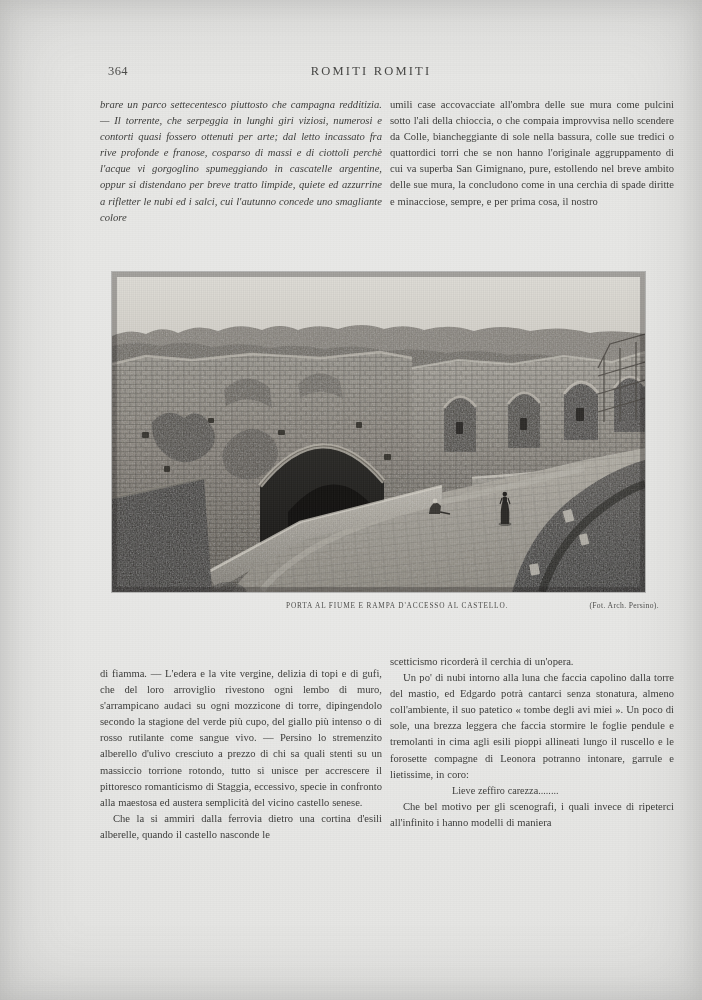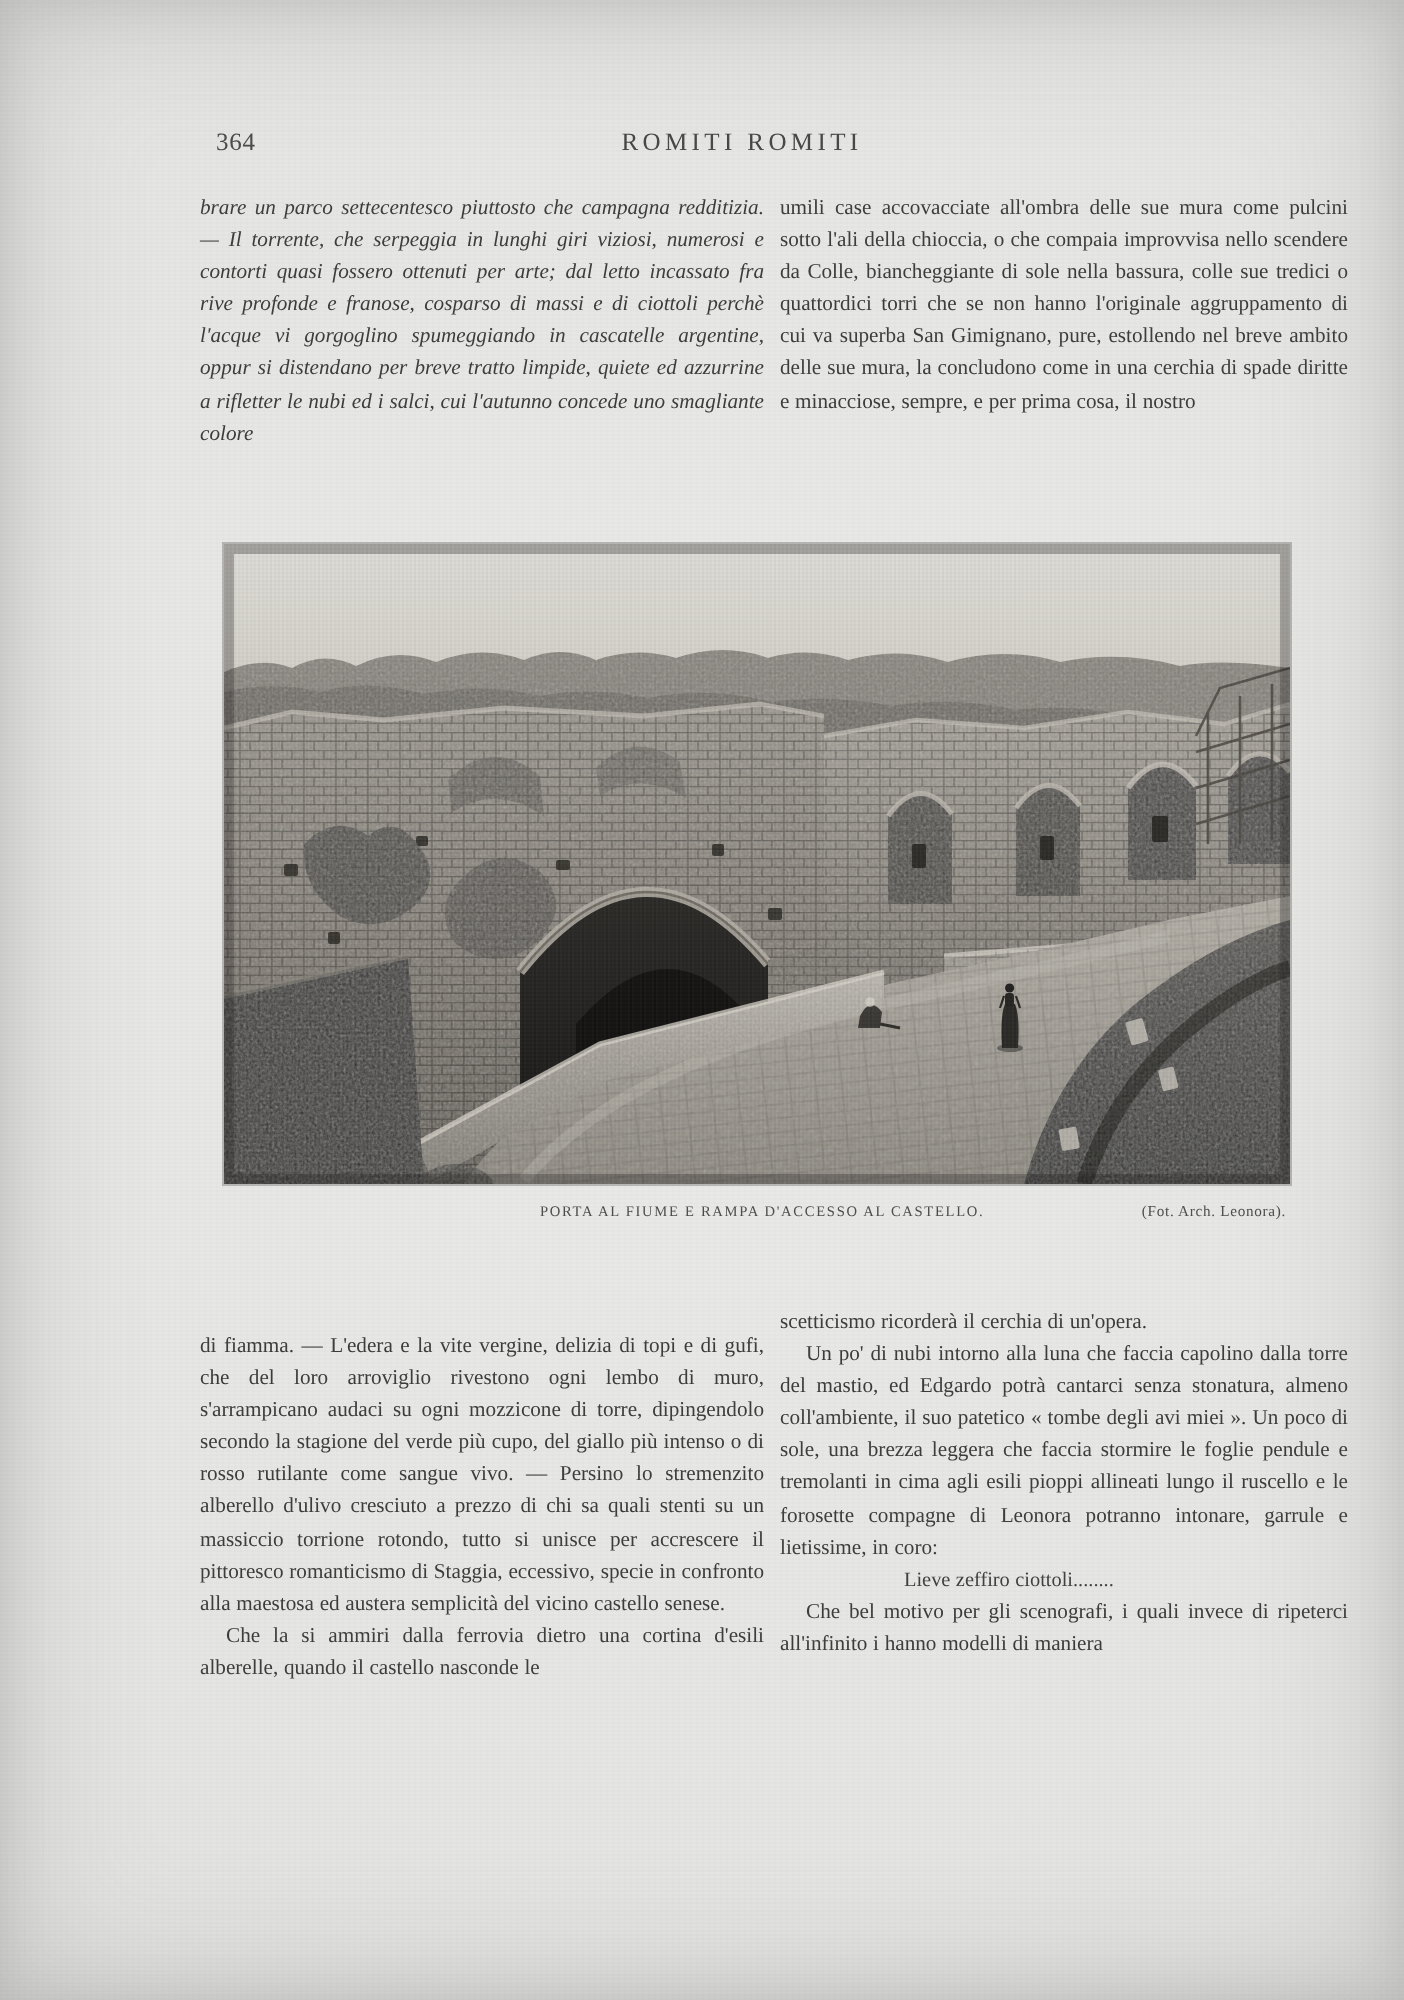--- a/index.html
+++ b/index.html
@@ -113,21 +113,21 @@
     pointer-events: none;
     opacity: .42;
     background-image:
       repeating-linear-gradient(0deg, rgba(255,255,255,.05) 0 1px, rgba(0,0,0,.07) 1px 2px),
       repeating-linear-gradient(90deg, rgba(255,255,255,.04) 0 1px, rgba(0,0,0,.055) 1px 2px);
   }
 
   
   .caption-row {
     position: absolute;
-    left: 112px;
+    left: 128px;
     top: 601px;
     width: 533px;
     height: 14px;
   }
   .caption-text {
     position: absolute;
     left: 158px;
     top: 0;
     font-size: 7.3px;
     letter-spacing: .85px;
@@ -345,30 +345,30 @@
 
         <rect x="0" y="0" width="533" height="320" fill="url(#skyG)" opacity="0"></rect>
         <rect x="0" y="0" width="533" height="320" fill="none" stroke="rgba(25,24,22,.30)" stroke-width="10"></rect>
       </g>
     </svg>
     <div class="plate-grain"></div>
   </div>
 
   <div class="caption-row">
     <span class="caption-text">PORTA AL FIUME E RAMPA D'ACCESSO AL CASTELLO.</span>
-    <span class="caption-credit">(Fot. Arch. Leonora).</span>
+    <span class="caption-credit">(Fot. Arch. Persino).</span>
   </div>
 
   <div class="col col-left-bot">
     <p>di fiamma. — L'edera e la vite vergine, delizia di topi e di gufi, che del loro arroviglio rivestono ogni lembo di muro, s'arrampicano audaci su ogni mozzicone di torre, dipingendolo secondo la stagione del verde più cupo, del giallo più intenso o di rosso rutilante come sangue vivo. — Persino lo stremenzito alberello d'ulivo cresciuto a prezzo di chi sa quali stenti su un massiccio torrione rotondo, tutto si unisce per accrescere il pittoresco romanticismo di Staggia, eccessivo, specie in confronto alla maestosa ed austera semplicità del vicino castello senese.</p>
     <p>Che la si ammiri dalla ferrovia dietro una cortina d'esili alberelle, quando il castello nasconde le</p>
   </div>
 
   <div class="col col-right-bot">
     <p>scetticismo ricorderà il cerchia di un'opera.</p>
     <p>Un po' di nubi intorno alla luna che faccia capolino dalla torre del mastio, ed Edgardo potrà cantarci senza stonatura, almeno coll'ambiente, il suo patetico « tombe degli avi miei ». Un poco di sole, una brezza leggera che faccia stormire le foglie pendule e tremolanti in cima agli esili pioppi allineati lungo il ruscello e le forosette compagne di Leonora potranno intonare, garrule e lietissime, in coro:</p>
-    <p class="verse">Lieve zeffiro ciottoli........</p>
+    <p class="verse">Lieve zeffiro carezza........</p>
     <p>Che bel motivo per gli scenografi, i quali invece di ripeterci all'infinito i hanno modelli di maniera</p>
   </div>
 
   <div class="grain"></div>
   <div class="vignette"></div>
 </div>
 
 </body></html>

